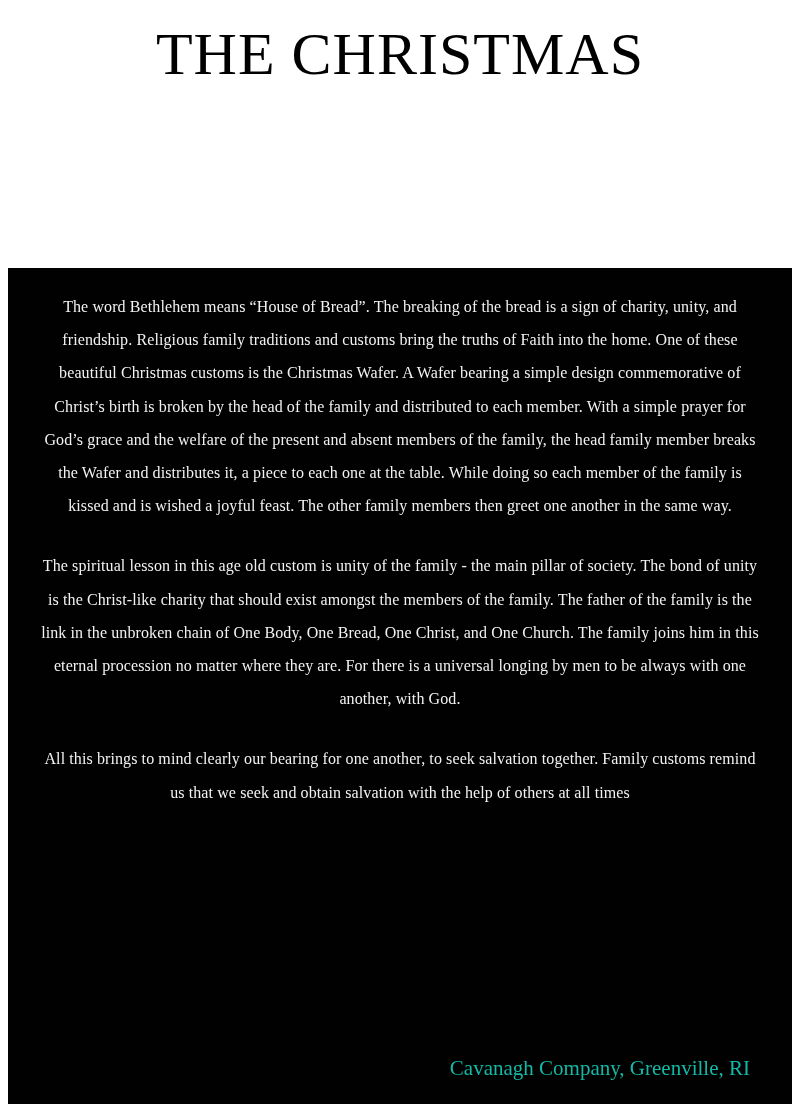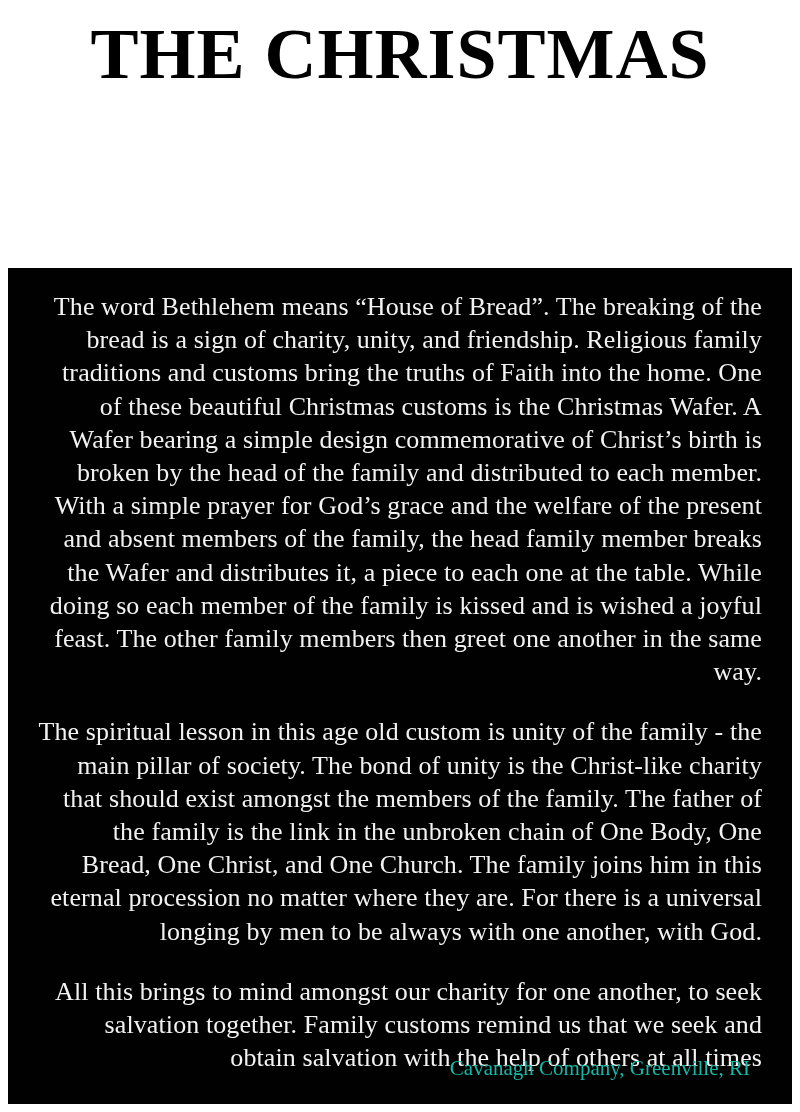--- a/index.html
+++ b/index.html
@@ -23,45 +23,45 @@
   }
   .title-block {
     position: absolute;
     left: 0;
     top: 8px;
     width: 800px;
     text-align: center;
   }
   .title-line {
     font-family: "Liberation Serif", serif;
-    font-weight: bold;
-    font-size: 72px;
+    font-weight: normal;
+    font-size: 60px;
     line-height: 92px;
     letter-spacing: 1px;
     color: #000000;
     white-space: nowrap;
   }
   .panel {
     position: absolute;
     left: 8px;
     top: 268px;
     width: 784px;
     height: 836px;
     background: #010101;
     color: #ffffff;
     box-sizing: border-box;
     padding: 22px 30px 10px 30px;
   }
   .para {
     font-family: "Liberation Serif", serif;
-    font-size: 26px;
+    font-size: 16px;
     line-height: 33.2px;
     color: #f2f2f2;
     margin: 0 0 27px 0;
-    text-align: right;
+    text-align: center;
     letter-spacing: 0.1px;
   }
   .para:last-of-type {
     margin-bottom: 0;
   }
   .credit {
     position: absolute;
     right: 42px;
     bottom: 22px;
     font-family: "Liberation Serif", serif;
@@ -85,20 +85,20 @@
 
 <div class="page">
 
   <div class="title-block">
     <div class="title-line">THE CHRISTMAS</div>
   </div>
 
   <div class="panel">
     <p class="para">The word Bethlehem means “House of Bread”. The breaking of the bread is a sign of charity, unity, and friendship.  Religious family traditions and customs bring the truths of Faith into the home.  One of these beautiful Christmas customs is the Christmas Wafer.  A Wafer bearing a simple design commemorative of Christ’s birth is broken by the head of the family and distributed to each member.  With a simple prayer for God’s grace and the welfare of the present and absent members of the family, the head family member breaks the Wafer and distributes it, a piece to each one at the table.  While doing so each member of the family is kissed and is wished a joyful feast.  The other family members then greet one another in the same way.</p>
     <p class="para">The spiritual lesson in this age old custom is unity of the family - the main pillar of society.  The bond of unity is the Christ-like charity that should exist amongst the members of the family.  The father of the family is the link in the unbroken chain of One Body, One Bread, One Christ, and One Church.  The family joins him in this eternal procession no matter where they are.  For there is a universal longing by men to be always with one another, with God.</p>
-    <p class="para">All this brings to mind amongst our charity for one another, to seek salvation together.  Family customs remind us that we seek and obtain salvation with the help of others at all times</p>
+    <p class="para">All this brings to mind clearly our bearing for one another, to seek salvation together.  Family customs remind us that we seek and obtain salvation with the help of others at all times</p>
     <div class="credit">Cavanagh Company, Greenville, RI</div>
   </div>
 
   <div class="edge-left"></div>
   <div class="edge-right"></div>
 
 </div>
 
 </body></html>

